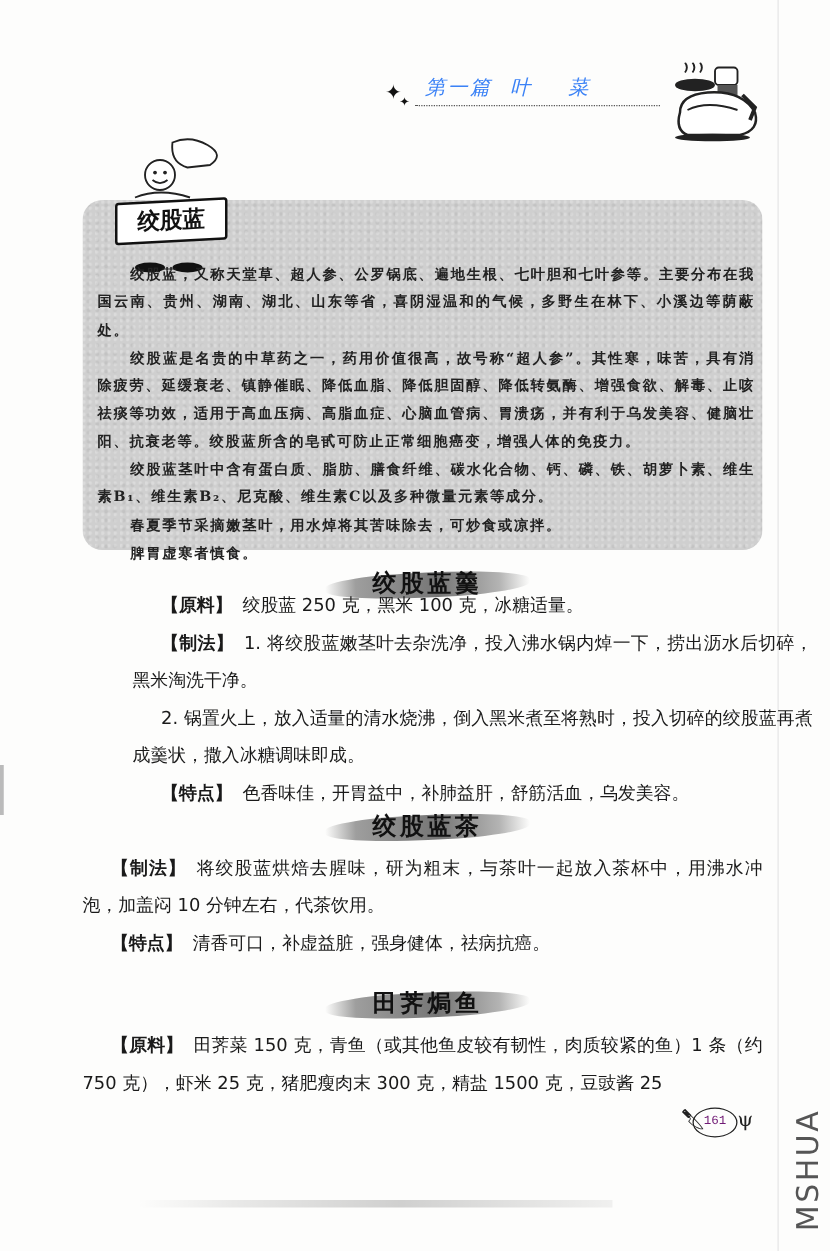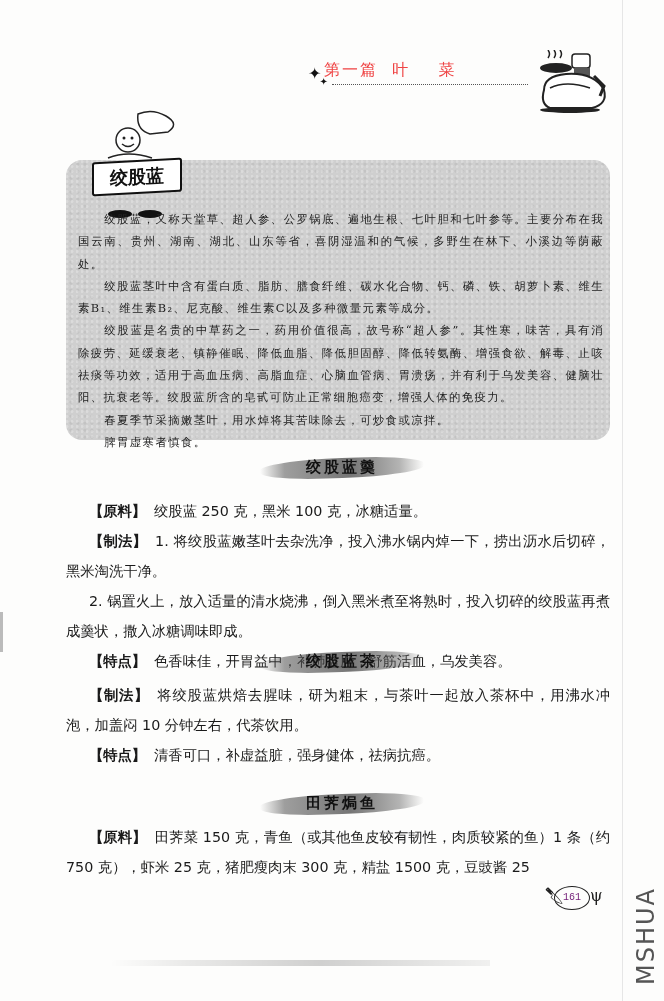--- a/index.html
+++ b/index.html
@@ -16,22 +16,22 @@
     
     .header {
       position: absolute; left: 300px; top: 58px; width: 260px; height: 40px;
     }
     .stars {
       position: absolute; left: 8px; top: 8px; font-size: 16px; color: #111;
       line-height: 16px;
     }
     .stars .small { font-size: 10px; position: relative; top: 6px; left: -2px; }
     .header-title {
-      position: absolute; left: 24px; top: 2px; font-family: "DejaVu Sans", sans-serif;
-      font-size: 16px; letter-spacing: 2px; color: #ef4444; white-space: pre;
+      position: absolute; left: 40px; top: 2px; font-family: "DejaVu Sans", sans-serif;
+      font-size: 16px; letter-spacing: 2px; color: #3b82f6; white-space: pre; font-style: italic;
     }
     .header-dots {
       position: absolute; left: 32px; top: 26px; width: 196px; height: 0;
       border-top: 1px dotted #555;
     }
     .chef-top {
       position: absolute; left: 534px; top: 50px; width: 80px; height: 70px;
     }
     
     .intro-chef {
@@ -48,28 +48,28 @@
     }
     .intro-label {
       position: absolute; left: 92px; top: 160px; width: 86px; height: 30px;
       background: #fff; border: 2px solid #111; border-radius: 3px;
       transform: skewY(-3deg);
       font-family: "DejaVu Sans", sans-serif; font-weight: bold; font-size: 18px;
       text-align: center; line-height: 30px; color: #111;
     }
     .intro-text {
       position: absolute; left: 78px; top: 208px; width: 526px;
-      font-size: 11.4px; font-weight: normal; line-height: 22.3px; color: #222;
+      font-size: 11.4px; font-weight: bold; line-height: 22.3px; color: #222;
       letter-spacing: 1.4px;
     }
     .intro-text p { margin: 0; text-indent: 2.3em; text-align: justify; }
     
     .recipe-title {
       position: absolute; left: 252px; width: 180px; height: 30px;
-      text-align: center; font-weight: bold; font-size: 15px; line-height: 30px;
+      text-align: center; font-weight: bold; font-size: 19px; line-height: 30px;
       letter-spacing: 3px; color: #111;
     }
     .brush {
       position: absolute; left: 8px; top: 6px; width: 164px; height: 20px;
       background: linear-gradient(90deg, rgba(80,80,80,0) 0%, rgba(80,80,80,0.55) 15%, rgba(60,60,60,0.7) 55%, rgba(90,90,90,0.45) 85%, rgba(90,90,90,0) 100%);
       border-radius: 50% 40% 50% 40%;
       transform: rotate(-2deg);
     }
     .recipe-title .t { position: relative; }
     .body-text {
@@ -134,31 +134,31 @@
     <circle cx="44" cy="28" r="1.5" fill="#222"></circle>
   <path d="M34 34 q6 5 12 0" stroke="#222" stroke-width="1.5" fill="none"></path>
   <path d="M20 48 q20 -8 44 0" stroke="#222" stroke-width="1.5" fill="#fff"></path>
   <ellipse cx="32" cy="104" rx="12" ry="4" fill="#111"></ellipse>
   <ellipse cx="62" cy="104" rx="12" ry="4" fill="#111"></ellipse>
 </svg>
 <div class="intro-label">绞股蓝</div>
 
 <div class="intro-text">
   <p>绞股蓝，又称天堂草、超人参、公罗锅底、遍地生根、七叶胆和七叶参等。主要分布在我国云南、贵州、湖南、湖北、山东等省，喜阴湿温和的气候，多野生在林下、小溪边等荫蔽处。</p>
+  <p>绞股蓝是名贵的中草药之一，药用价值很高，故号称“超人参”。其性寒，味苦，具有消除疲劳、延缓衰老、镇静催眠、降低血脂、降低胆固醇、降低转氨酶、增强食欲、解毒、止咳祛痰等功效，适用于高血压病、高脂血症、心脑血管病、胃溃疡，并有利于乌发美容、健脑壮阳、抗衰老等。绞股蓝所含的皂甙可防止正常细胞癌变，增强人体的免疫力。</p>
   <p>绞股蓝茎叶中含有蛋白质、脂肪、膳食纤维、碳水化合物、钙、磷、铁、胡萝卜素、维生素B₁、维生素B₂、尼克酸、维生素C以及多种微量元素等成分。</p>
-  <p>绞股蓝是名贵的中草药之一，药用价值很高，故号称“超人参”。其性寒，味苦，具有消除疲劳、延缓衰老、镇静催眠、降低血脂、降低胆固醇、降低转氨酶、增强食欲、解毒、止咳祛痰等功效，适用于高血压病、高脂血症、心脑血管病、胃溃疡，并有利于乌发美容、健脑壮阳、抗衰老等。绞股蓝所含的皂甙可防止正常细胞癌变，增强人体的免疫力。</p>
   <p>春夏季节采摘嫩茎叶，用水焯将其苦味除去，可炒食或凉拌。</p>
   <p>脾胃虚寒者慎食。</p>
 </div>
 
 <div class="recipe-title" style="top:452px;">
   <div class="brush"></div>
   <span class="t">绞股蓝羹</span>
 </div>
-<div class="body-text" style="top:496px;">
+<div class="body-text" style="top:470px;margin-left:40px;">
   <p><span class="tag">【原料】</span><span>绞股蓝 250 克，黑米 100 克，冰糖适量。</span></p>
   <p><span class="tag">【制法】</span><span>1. 将绞股蓝嫩茎叶去杂洗净，投入沸水锅内焯一下，捞出沥水后切碎，黑米淘洗干净。</span></p>
   <p>2. 锅置火上，放入适量的清水烧沸，倒入黑米煮至将熟时，投入切碎的绞股蓝再煮成羹状，撒入冰糖调味即成。</p>
   <p><span class="tag">【特点】</span><span>色香味佳，开胃益中，补肺益肝，舒筋活血，乌发美容。</span></p>
 </div>
 
 <div class="recipe-title" style="top:646px;">
   <div class="brush"></div>
   <span class="t">绞股蓝茶</span>
 </div>

